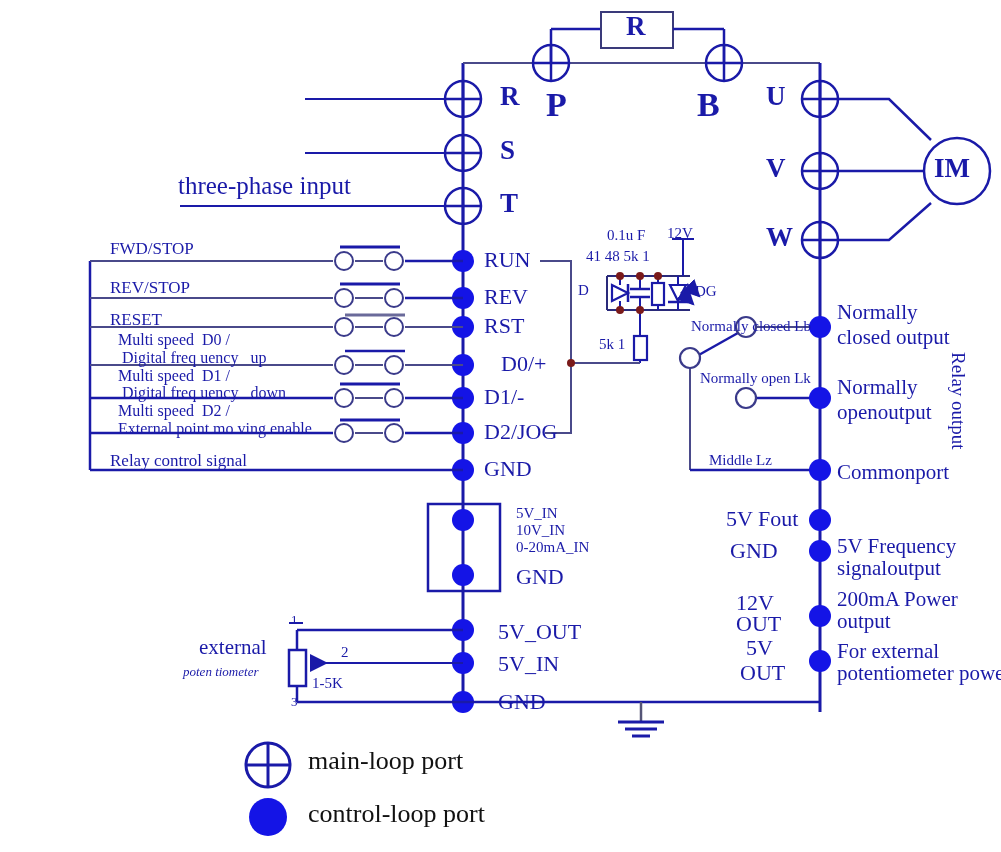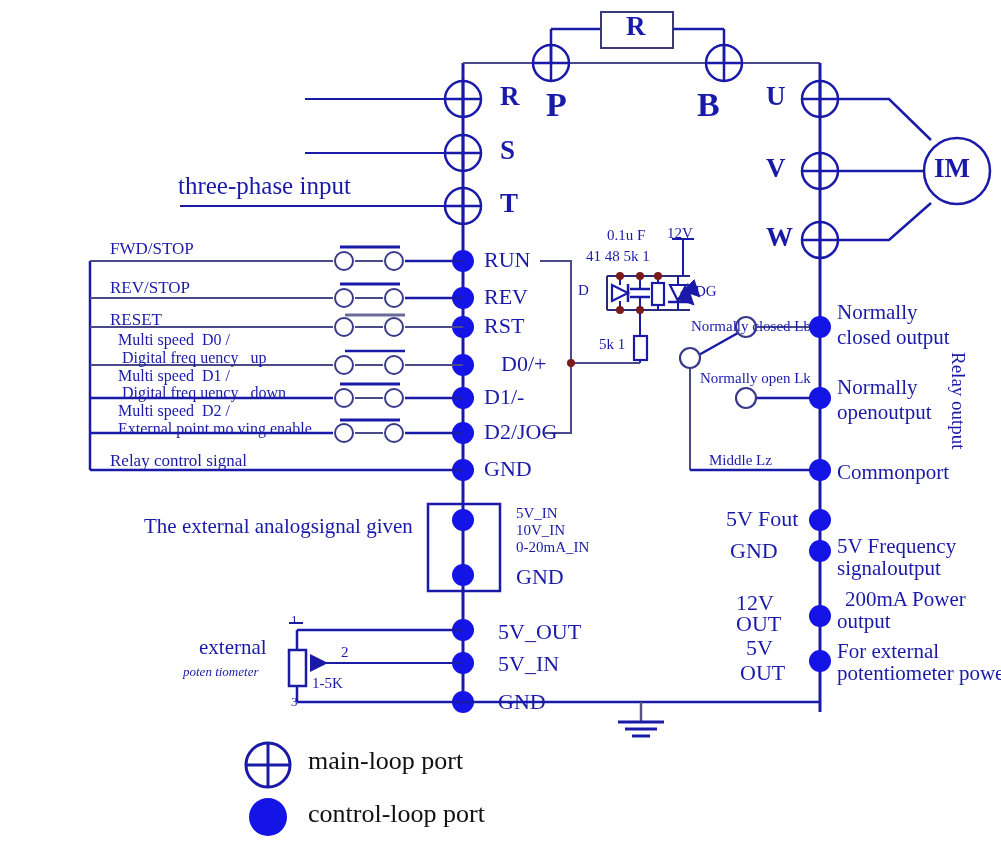--- a/index.html
+++ b/index.html
@@ -359,21 +359,20 @@
   <div class="lbl t-small" style="left:709px; top:453px;">Middle Lz</div>
 
   <div class="lbl t-desc" style="left:837px; top:302px;">Normally</div>
   <div class="lbl t-desc" style="left:837px; top:327px;">closed output</div>
   <div class="lbl t-desc" style="left:837px; top:377px;">Normally</div>
   <div class="lbl t-desc" style="left:837px; top:402px;">openoutput</div>
   <div class="lbl t-desc" style="left:837px; top:462px;">Commonport</div>
 
   <div class="lbl t-relay" style="left:968px; top:352px;">Relay output</div>
 
-  <div class="lbl t-analog" style="left:144px; top:516px;">The external analogsignal given</div>
   <div class="lbl t-small" style="left:516px; top:506px;">5V_IN</div>
   <div class="lbl t-small" style="left:516px; top:523px;">10V_IN</div>
   <div class="lbl t-small" style="left:516px; top:540px;">0-20mA_IN</div>
   <div class="lbl t-ctrl" style="left:516px; top:566px;">GND</div>
 
   <div class="lbl t-analog" style="left:199px; top:637px;">external</div>
   <div class="lbl t-tiny" style="left:183px; top:665px;font-style:italic;">poten tiometer</div>
   <div class="lbl t-tiny" style="left:291px; top:613px;">1</div>
   <div class="lbl t-small" style="left:341px; top:645px;">2</div>
   <div class="lbl t-tiny" style="left:291px; top:695px;">3</div>
@@ -385,21 +384,21 @@
 
   <div class="lbl t-ctrl" style="left:726px; top:508px;">5V Fout</div>
   <div class="lbl t-ctrl" style="left:730px; top:540px;">GND</div>
   <div class="lbl t-ctrl" style="left:736px; top:592px;">12V</div>
   <div class="lbl t-ctrl" style="left:736px; top:613px;">OUT</div>
   <div class="lbl t-ctrl" style="left:746px; top:637px;">5V</div>
   <div class="lbl t-ctrl" style="left:740px; top:662px;">OUT</div>
 
   <div class="lbl t-desc" style="left:837px; top:536px;">5V Frequency</div>
   <div class="lbl t-desc" style="left:837px; top:558px;">signaloutput</div>
-  <div class="lbl t-desc" style="left:837px; top:589px;margin-left:8px;">200mA Power</div>
+  <div class="lbl t-desc" style="left:837px; top:589px;">200mA Power</div>
   <div class="lbl t-desc" style="left:837px; top:611px;">output</div>
   <div class="lbl t-desc" style="left:837px; top:641px;">For external</div>
   <div class="lbl t-desc" style="left:837px; top:663px;">potentiometer power</div>
 
   <div class="lbl blk t-legend" style="left:308px; top:801px;">control-loop port</div>
   <div class="lbl blk t-legend" style="left:308px; top:748px;">main-loop port</div>
 
 </div>
 
 </body></html>

